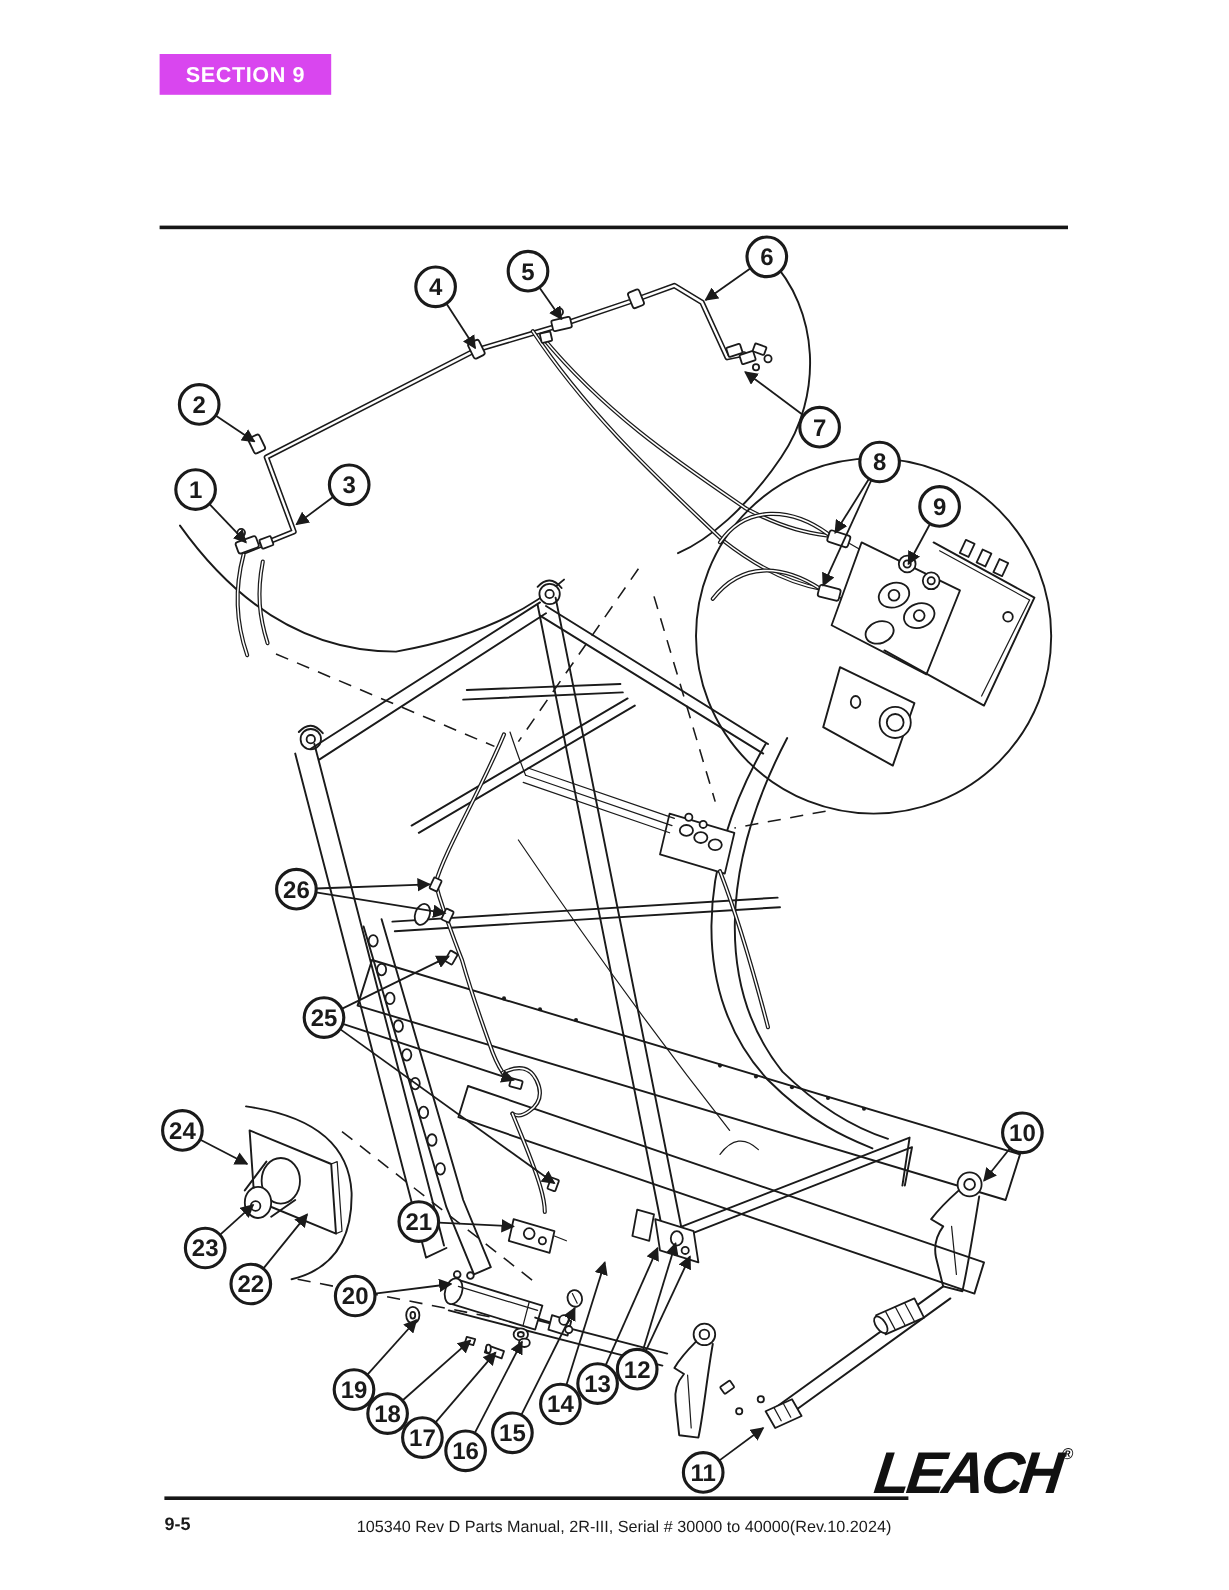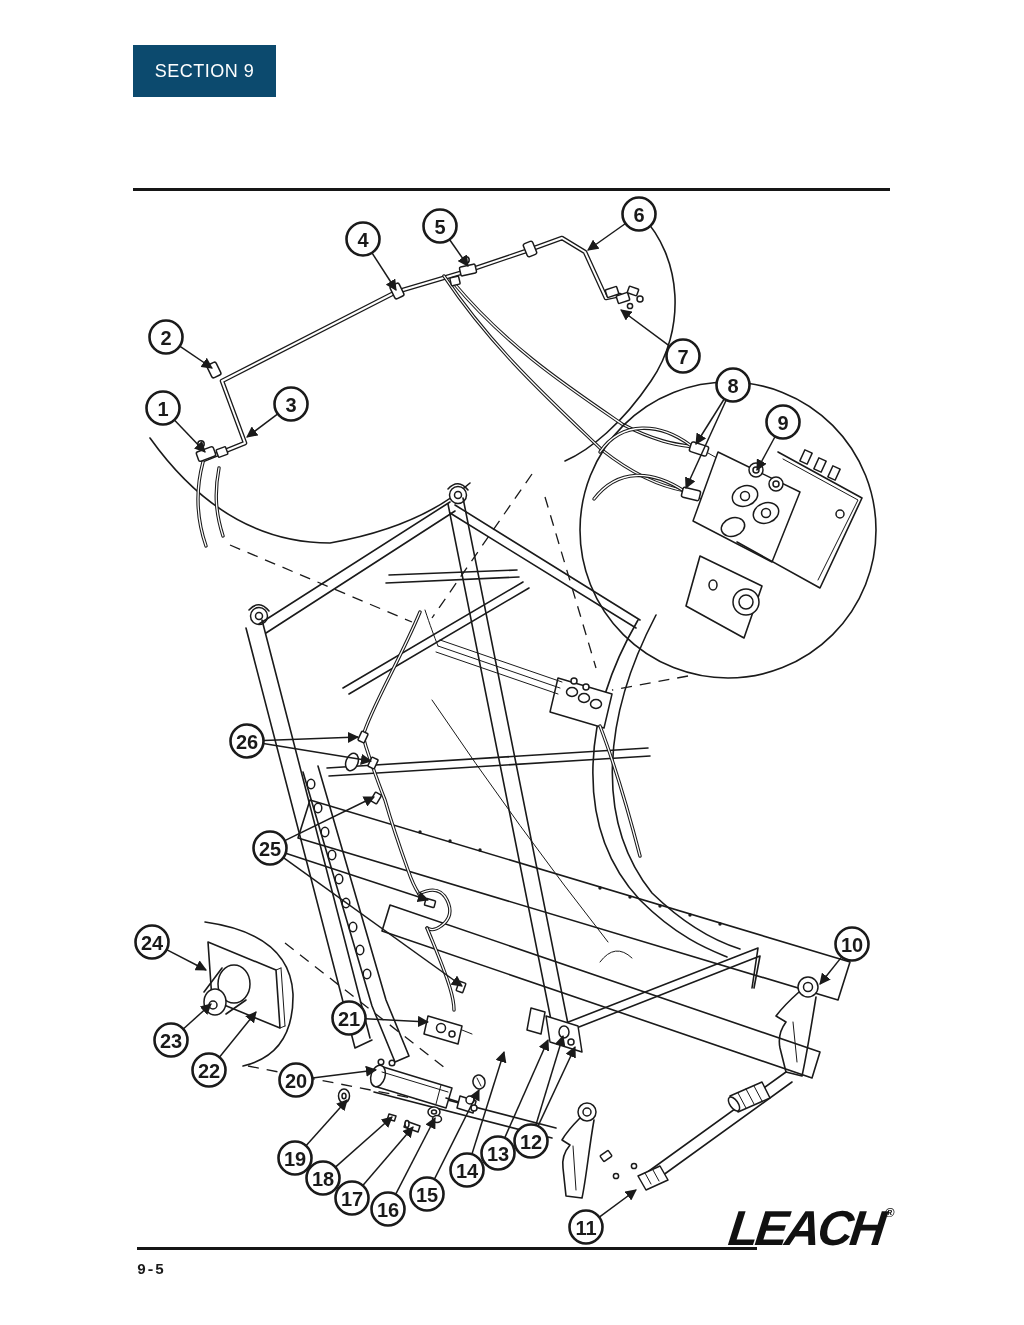--- a/index.html
+++ b/index.html
@@ -1,26 +1,26 @@
 <!DOCTYPE html>
 <html style="--ink: #1a1a1a; --paper: #ffffff;"><head>
 <meta charset="utf-8">
 <style>
   :root{ --ink:#1a1a1a; --paper:#ffffff; }
   html,body{margin:0;padding:0;background:#fff;}
   .page{position:relative;width:1024px;height:1325px;background:var(--paper);
         font-family:"Liberation Sans",sans-serif;color:var(--ink);overflow:hidden;}
-  .section-badge{position:absolute;left:133px;top:45px;width:143px;height:52px;
-        background:#0c4a6e;color:#fff;display:flex;align-items:center;justify-content:center;
-        font-weight:normal;font-size:18px;letter-spacing:.5px;}
+  .section-badge{position:absolute;left:133px;top:45px;width:143px;height:34px;
+        background:#d946ef;color:#fff;display:flex;align-items:center;justify-content:center;
+        font-weight:bold;font-size:18px;letter-spacing:.5px;}
   .page-title{position:absolute;left:133px;top:94px;font-weight:bold;font-size:29px;
         line-height:42px;letter-spacing:-.3px;color:#161616;}
   .title-rule{position:absolute;left:133px;top:188px;width:757px;height:3px;background:#161616;}
   .footer-rule{position:absolute;left:137px;top:1247px;width:620px;height:3px;background:#161616;}
-  .page-num{position:absolute;left:137px;top:1262px;font-weight:bold;font-size:15px;font-family:Liberation Mono, monospace;}
+  .page-num{position:absolute;left:137px;top:1262px;font-weight:bold;font-size:15px;}
   .doc-ref{position:absolute;left:137px;top:1265px;width:766px;text-align:center;font-size:13.5px;}
   .brand{position:absolute;right:132px;top:1200px;font-weight:bold;font-style:italic;
         font-size:49px;letter-spacing:-3px;transform:skewX(-7deg);color:#111;}
   .brand sup{font-size:13px;letter-spacing:0;vertical-align:28px;}
   svg.diagram{position:absolute;left:0;top:0;}
   .ln{fill:none;stroke:var(--ink);stroke-width:1.6;stroke-linecap:round;stroke-linejoin:round;}
   .ln-t{fill:none;stroke:var(--ink);stroke-width:1;stroke-linecap:round;}
   .fw{fill:#fff;stroke:var(--ink);stroke-width:1.5;stroke-linejoin:round;}
   .tube-o{fill:none;stroke:var(--ink);stroke-width:4.6;stroke-linejoin:round;stroke-linecap:round;}
   .tube-i{fill:none;stroke:#fff;stroke-width:2;stroke-linejoin:round;stroke-linecap:round;}
@@ -422,15 +422,16 @@
           <line x1="263.5" y1="740.4" x2="358" y2="737" class="leader" marker-end="url(#ah)"></line>
           <line x1="263.3" y1="743.6" x2="371" y2="761" class="leader" marker-end="url(#ah)"></line>
           <circle cx="247" cy="741" r="16.5" class="bubble"></circle>
           <text x="247" y="742" class="bubble-num">26</text>
         </g>
       </g>
   </svg>
 
   <div class="footer-rule"></div>
   <div class="page-num">9-5</div>
+  <div class="doc-ref">105340 Rev D Parts Manual, 2R-III, Serial # 30000 to 40000(Rev.10.2024)</div>
   <div class="brand"><span>LEACH</span><sup>®</sup></div>
 
 </div>
 
 </body></html>

